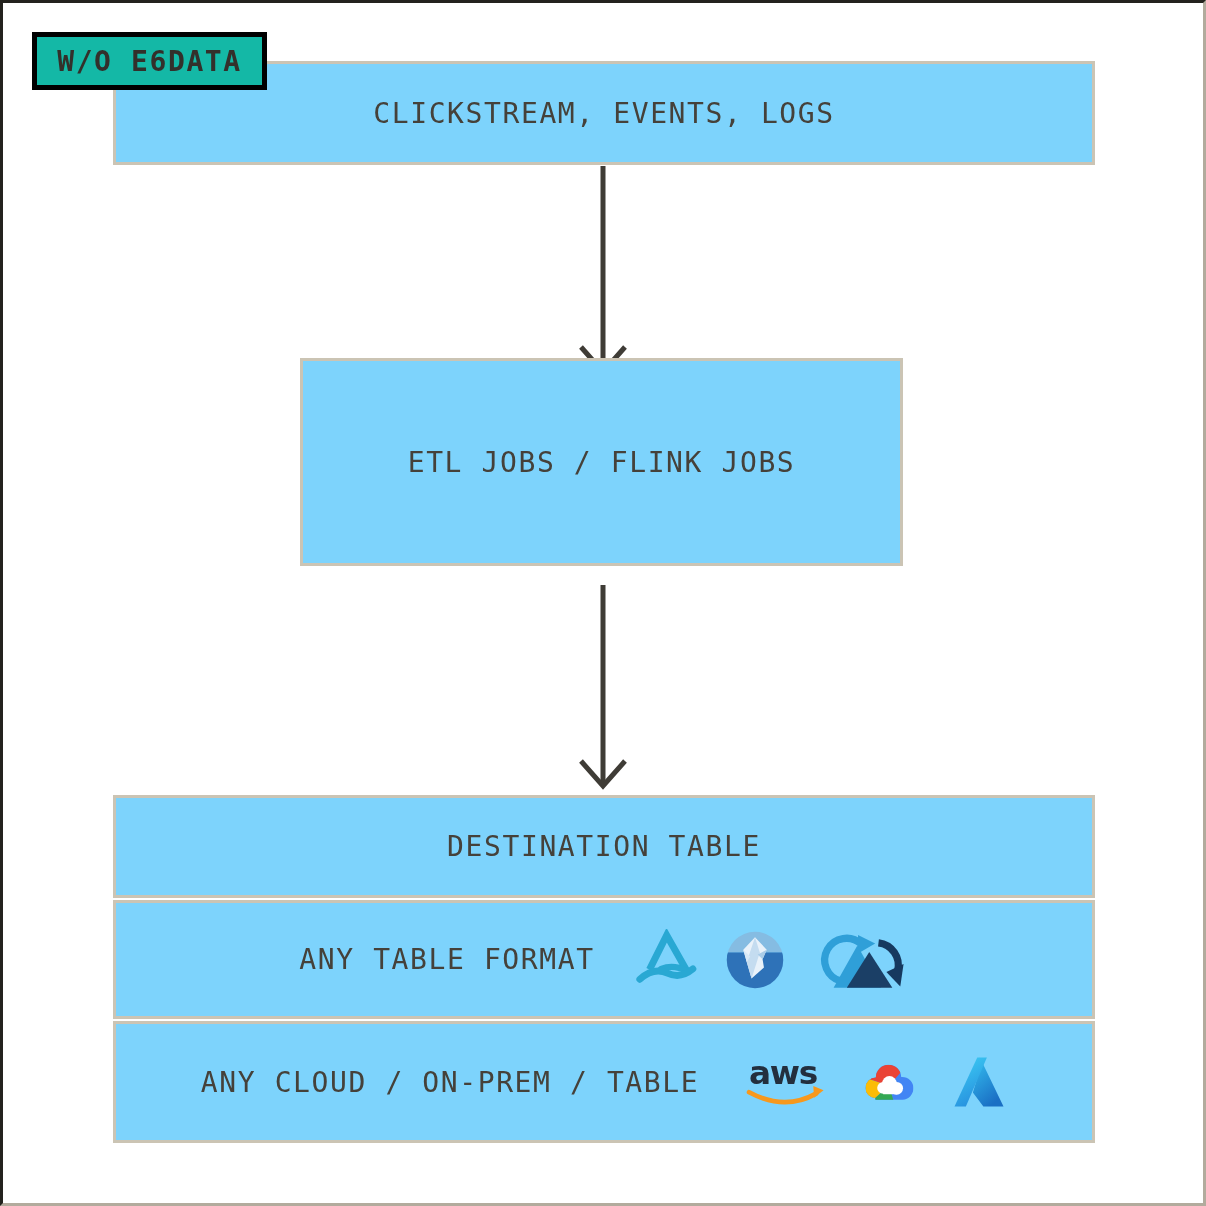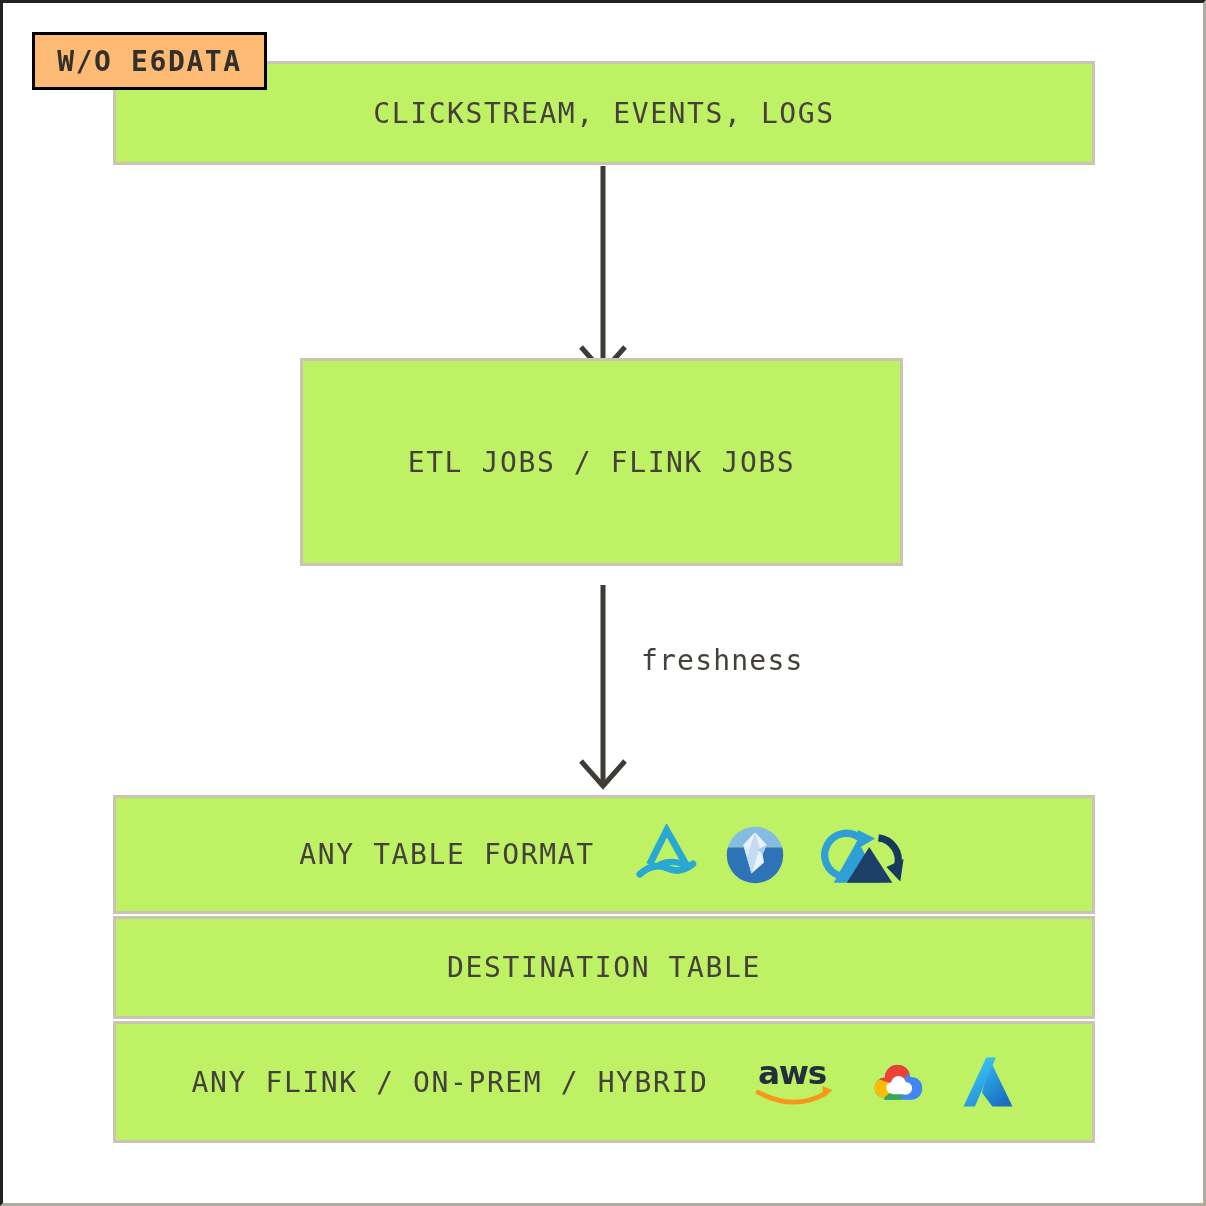--- a/index.html
+++ b/index.html
@@ -7,28 +7,28 @@
     width:1206px;height:1206px;position:relative;background:#ffffff;
     font-family:"DejaVu Sans Mono","Liberation Mono",monospace;color:#45413A;
     overflow:hidden;
   }
   .frame{
     position:absolute;inset:0;box-sizing:border-box;pointer-events:none;z-index:20;
     border-top:3px solid #23221e;border-left:3px solid #23221e;
     border-right:3px solid #b2ab9d;border-bottom:3px solid #b2ab9d;
   }
   .box{
-    background:#bef264;border:3px solid #CBC4B4;box-sizing:border-box;
+    background:#7dd3fc;border:3px solid #CBC4B4;box-sizing:border-box;
     display:flex;align-items:center;justify-content:center;
     font-size:28px;letter-spacing:1.6px;color:#45413A;text-align:center;
   }
   .abs{position:absolute;}
   .badge{
     position:absolute;left:32px;top:32px;width:235px;height:58px;z-index:5;
-    background:#fdba74;border:3px solid #000000;box-sizing:border-box;
+    background:#14b8a6;border:5px solid #000000;box-sizing:border-box;
     display:flex;align-items:center;justify-content:center;
     font-weight:bold;font-size:28px;letter-spacing:1.6px;color:#33302B;
   }
   .box-source{left:113px;top:61px;width:982px;height:104px;z-index:2;}
   .box-etl{left:300px;top:358px;width:603px;height:208px;}
   .arrow{position:absolute;}
   .arrow-note{
     position:absolute;left:641px;top:641px;font-size:28px;line-height:39px;
     letter-spacing:1.2px;color:#45413A;
   }
@@ -66,24 +66,27 @@
   <div class="box abs box-etl">
     <span>ETL JOBS / FLINK JOBS</span>
   </div>
 
   <svg class="arrow" style="left:573px;top:585px;" width="60" height="207" viewBox="0 0 60 207">
     <line x1="30" y1="0" x2="30" y2="199" stroke="#3F3C36" stroke-width="5"></line>
     <polyline points="8,176 30,201 52,176" fill="none" stroke="#3F3C36" stroke-width="5"></polyline>
   </svg>
 
   <div class="arrow-note">
-    <div>freshness</div>
   </div>
 
   <div class="dest">
+
+    <div class="box drow drow-title">
+      <span>DESTINATION TABLE</span>
+    </div>
 
     <div class="box drow drow-formats">
       <span class="rlabel">ANY TABLE FORMAT</span>
 
       <svg class="icon" width="62" height="62" viewBox="0 0 90 90">
         <path d="M21 59 L46 9 L76 62" fill="none" stroke="#29A8D3" stroke-width="10"></path>
         <path d="M75 61 Q56 51 38 58" fill="none" stroke="#29A8D3" stroke-width="9" stroke-linecap="round"></path>
         <path d="M7 73 Q27 55 47 64 Q66 73 84 58" fill="none" stroke="#29A8D3" stroke-width="10" stroke-linecap="round"></path>
       </svg>
 
@@ -106,26 +109,22 @@
       <svg class="icon" width="96" height="66" viewBox="0 0 145 100">
         <path d="M42 82 A33 33 0 1 1 73 26" fill="none" stroke="#2F9FD8" stroke-width="11"></path>
         <polygon points="68,12 94,25 68,40" fill="#2F9FD8"></polygon>
         <path d="M99 24 A34 34 0 0 1 128 66" fill="none" stroke="#16395F" stroke-width="11"></path>
         <polygon points="137,56 132,90 111,68" fill="#16395F"></polygon>
         <polygon points="67,28 31,92 103,92" fill="#2F9FD8"></polygon>
         <polygon points="85,38 51,92 120,92" fill="#1B3F66"></polygon>
       </svg>
     </div>
 
-    <div class="box drow drow-title">
-      <span>DESTINATION TABLE</span>
-    </div>
-
     <div class="box drow drow-clouds">
-      <span class="rlabel">ANY FLINK / ON-PREM / HYBRID</span>
+      <span class="rlabel">ANY CLOUD / ON-PREM / TABLE</span>
 
       <svg class="icon" width="82" height="56" viewBox="0 0 120 82">
         <text x="6" y="44" font-family="'DejaVu Sans','Liberation Sans',sans-serif" font-size="48" font-weight="bold" letter-spacing="-2" fill="#232F3E">aws</text>
         <path d="M6 56 Q58 84 104 58" fill="none" stroke="#F7981D" stroke-width="7" stroke-linecap="round"></path>
         <polygon points="100,47 115,53 101,64" fill="#F7981D"></polygon>
       </svg>
 
       <svg class="icon" width="58" height="44" viewBox="0 0 64 48">
         <defs>
           <clipPath id="gcl">

